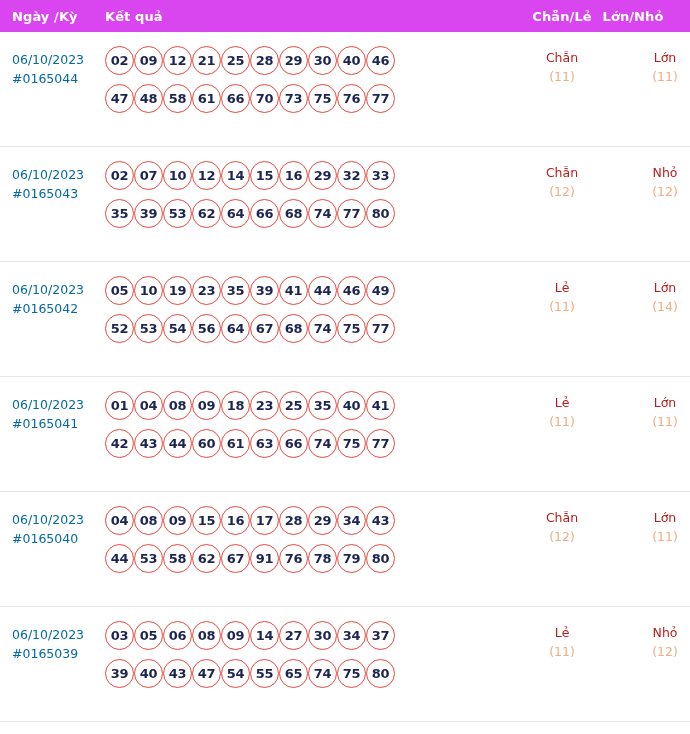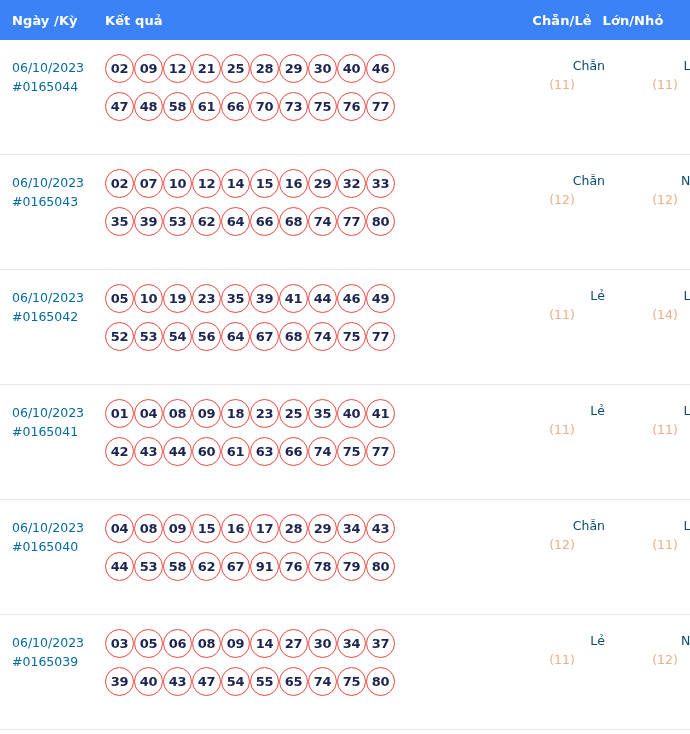--- a/index.html
+++ b/index.html
@@ -18,22 +18,22 @@
 
   .results-table {
     width: 690px;
     height: 734px;
     box-sizing: border-box;
     position: relative;
   }
 
   
   .table-header {
-    height: 40px;
-    background: #3b82f6;
+    height: 32px;
+    background: #d946ef;
     display: flex;
     align-items: center;
     position: relative;
   }
   .th {
     color: #ffffff;
     font-size: 13px;
     font-weight: bold;
     letter-spacing: .1px;
     white-space: nowrap;
@@ -93,21 +93,21 @@
   .cell-stat {
     position: absolute;
     top: 16px;
     text-align: center;
     font-size: 12.5px;
     line-height: 19px;
   }
   .cell-parity { left: 519px; width: 86px; }
   .cell-size   { left: 624px; width: 82px; }
 
-  .stat-label { display: block; color: #0c4a6e; text-align: right; }
+  .stat-label { display: block; color: #b91c1c; }
   .stat-count { display: block; color: #eeae86; }
 </style>
 </head>
 <body>
 
 <div class="results-table">
 
   <div class="table-header">
     <span class="th th-date">Ngày /Kỳ</span>
     <span class="th th-result">Kết quả</span>

